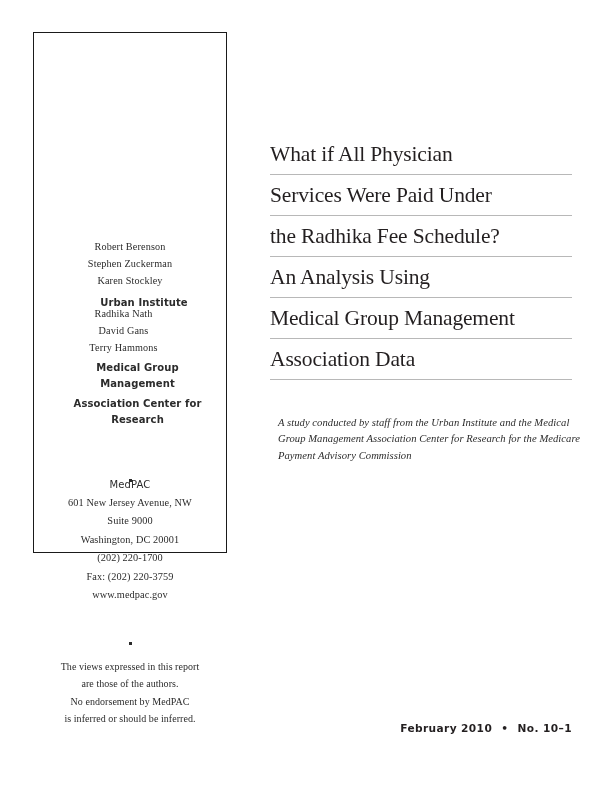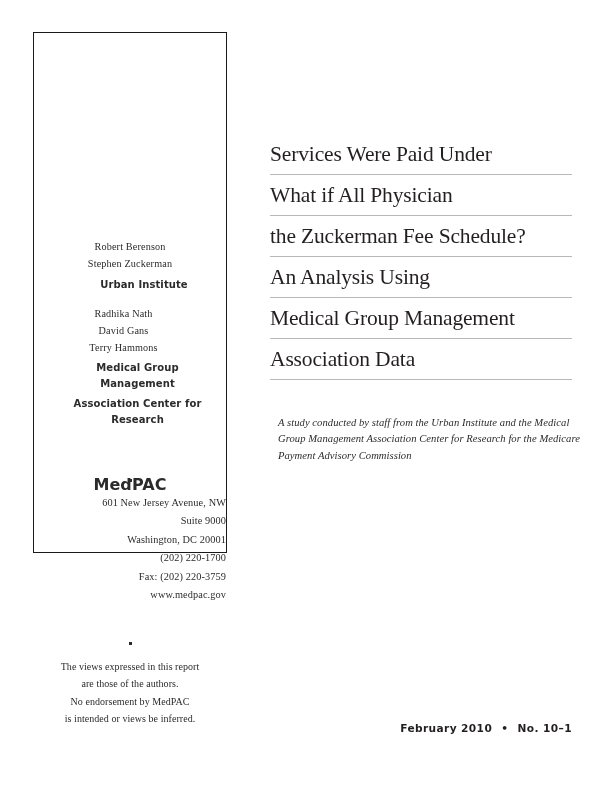--- a/index.html
+++ b/index.html
@@ -98,33 +98,32 @@
   .sep-dot-2 { top: 598px; }
 
   .addr-block {
     position: absolute;
     left: 0;
     right: 0;
     top: 442px;
   }
   .addr-name {
     font-family: "DejaVu Sans", "Liberation Sans", sans-serif;
-    font-weight: bold;
-    font-size: 16px;
+    font-weight: normal;
+    font-size: 10px;
     line-height: 19px;
     color: #2b2b2b;
     letter-spacing: 0.1px;
   }
   .addr-line {
     font-family: "Liberation Serif", "DejaVu Serif", serif;
     font-size: 10.3px;
     line-height: 18.4px;
     color: #2b2b2b;
     letter-spacing: 0.1px;
-    text-align: right;
   }
 
   .disclaimer {
     position: absolute;
     left: 0;
     right: 0;
     top: 625px;
   }
   .disclaimer-line {
     font-family: "Liberation Serif", "DejaVu Serif", serif;
@@ -196,20 +195,21 @@
 <body>
 
 <div class="page">
 
   <div class="sidebar">
     <div class="sidebar-inner">
 
       <div class="author-block">
         <div class="name">Robert Berenson</div>
         <div class="name">Stephen Zuckerman</div>
+        <div class="name">Karen Stockley</div>
         <div class="org">Urban Institute</div>
       </div>
 
       <div class="author-block-2">
         <div class="name">Radhika Nath</div>
         <div class="name">David Gans</div>
         <div class="name">Terry Hammons</div>
         <div class="org tight">Medical Group Management</div>
         <div class="org tight">Association Center for Research</div>
       </div>
@@ -229,32 +229,32 @@
       </div>
 
       <div class="sep-dot sep-dot-2">
         <span class="dot"></span>
       </div>
 
       <div class="disclaimer">
         <div class="disclaimer-line">The views expressed in this report</div>
         <div class="disclaimer-line">are those of the authors.</div>
         <div class="disclaimer-line">No endorsement by MedPAC</div>
-        <div class="disclaimer-line">is intended or views be inferred.</div>
+        <div class="disclaimer-line">is inferred or should be inferred.</div>
       </div>
 
     </div>
   </div>
 
   <div class="main">
 
     <div class="title-block">
+      <div class="title-line">What if All Physician</div>
       <div class="title-line">Services Were Paid Under</div>
-      <div class="title-line">What if All Physician</div>
-      <div class="title-line">the Zuckerman Fee Schedule?</div>
+      <div class="title-line">the Radhika Fee Schedule?</div>
       <div class="title-line">An Analysis Using</div>
       <div class="title-line">Medical Group Management</div>
       <div class="title-line">Association Data</div>
     </div>
 
     <div class="subtitle">A study conducted by staff from the Urban Institute and the Medical Group Management Association Center for Research for the Medicare Payment Advisory Commission</div>
 
     <div class="issue-line">
       <span>February 2010</span>
       <span class="issue-sep">•</span>

